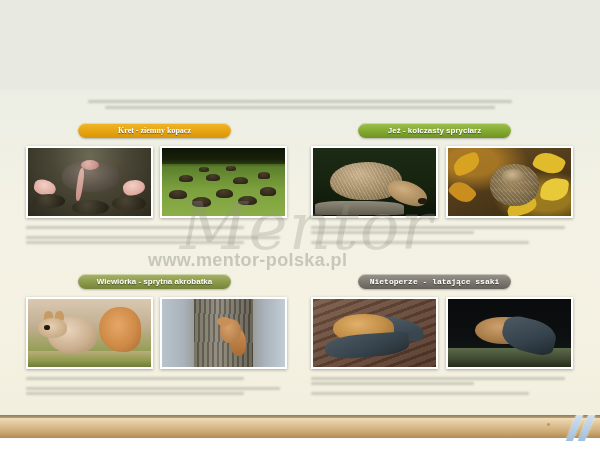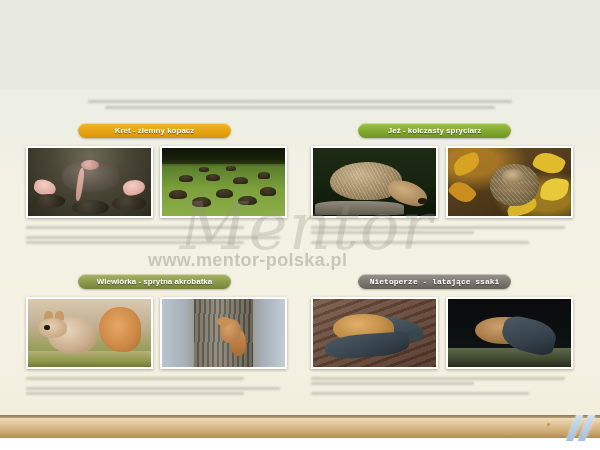--- a/index.html
+++ b/index.html
@@ -180,20 +180,21 @@
     text-align: center;
     line-height: 15px;
     text-shadow: 0 1px 1px rgba(0,0,0,.45);
     box-shadow: inset 0 1px 0 rgba(255,255,255,.45), 0 1px 2px rgba(0,0,0,.25);
     white-space: nowrap;
     overflow: hidden;
   }
   .hdr-mole {
     left: 78px; top: 33px; width: 153px;
     background: linear-gradient(180deg,#f0b72a 0%, #e8a614 48%, #d89608 100%);
+    font-family: Liberation Serif, serif;
   }
   .hdr-hedgehog {
     left: 358px; top: 33px; width: 153px;
     background: linear-gradient(180deg,#9fc24e 0%, #86ac32 48%, #6f9422 100%);
   }
   .hdr-squirrel {
     left: 78px; top: 184px; width: 153px;
     background: linear-gradient(180deg,#a9b66a 0%, #8e9c4e 48%, #77853a 100%);
   }
   .hdr-bat {

